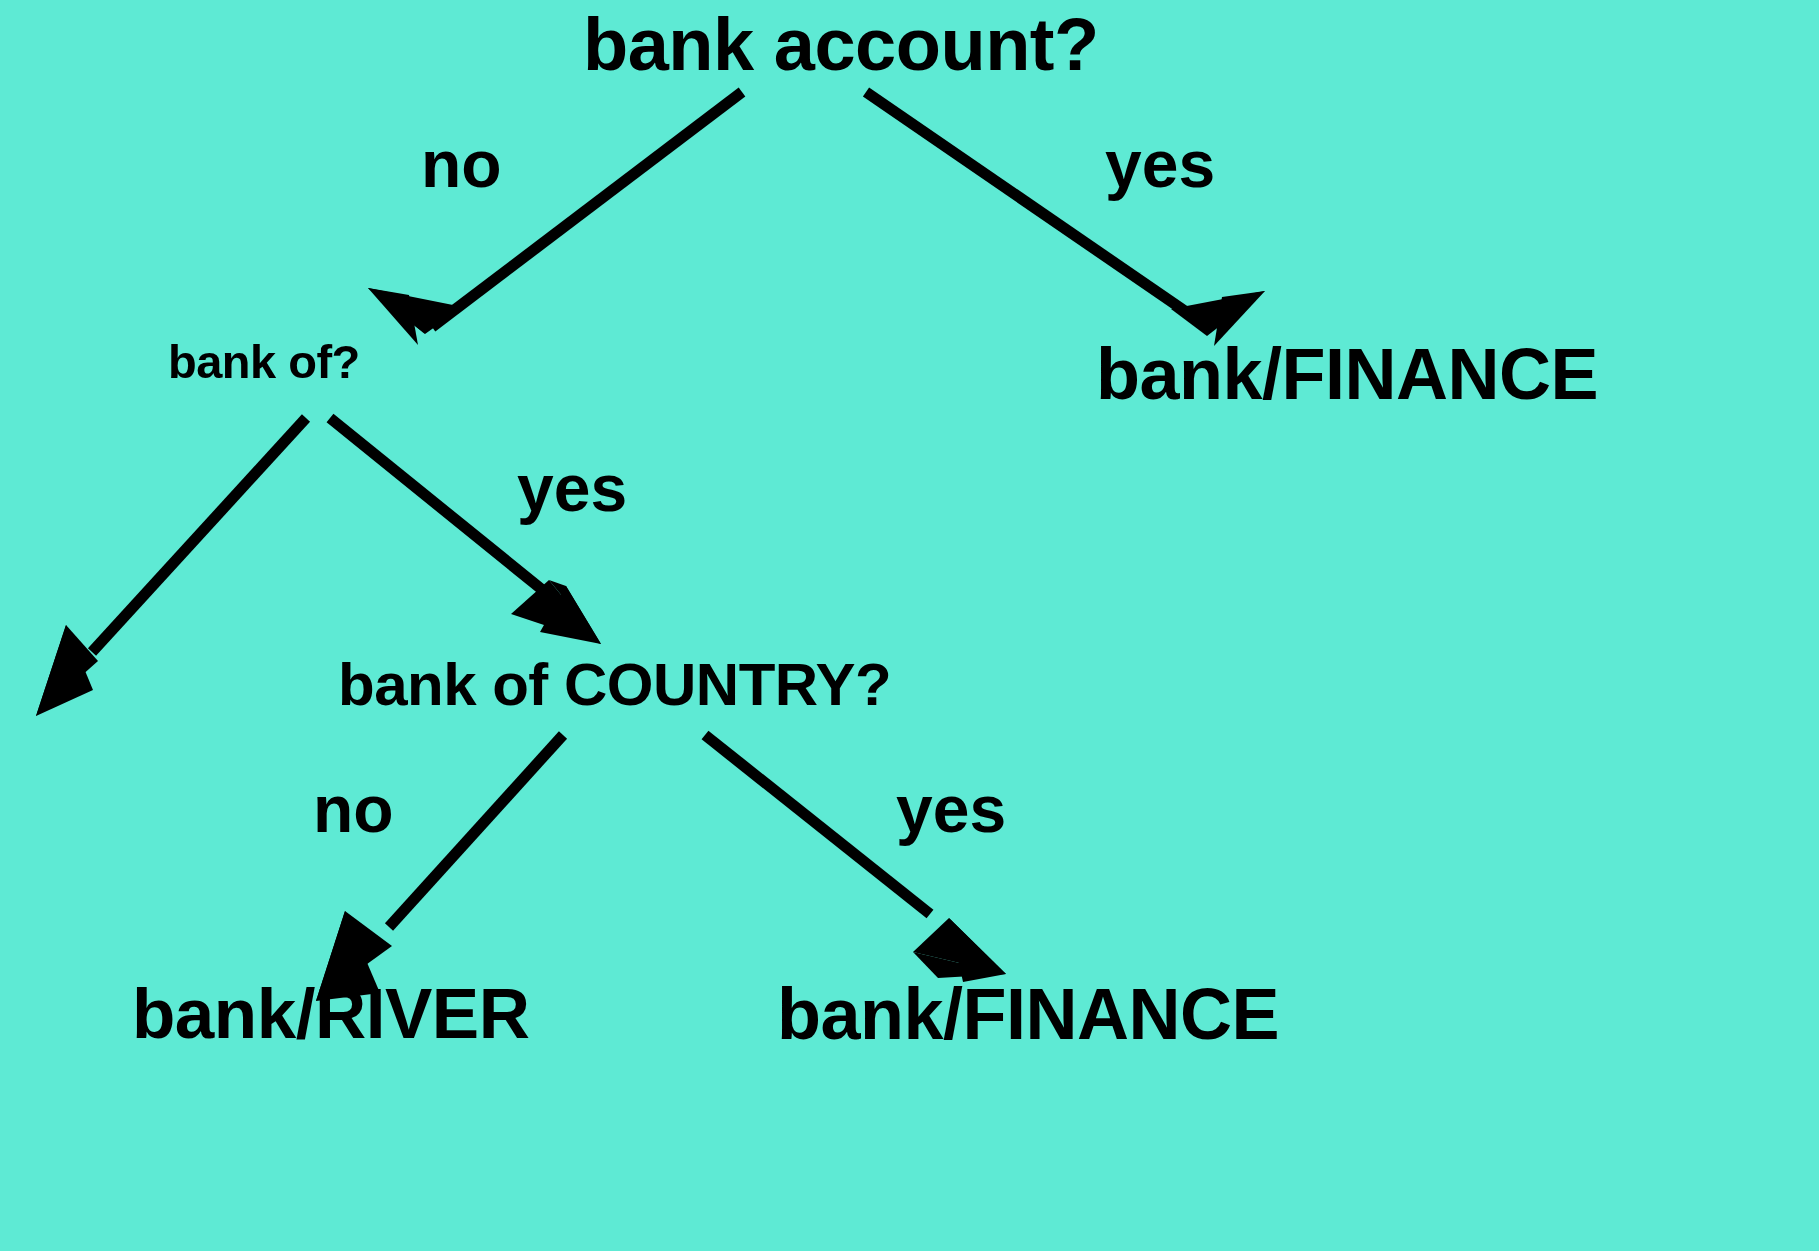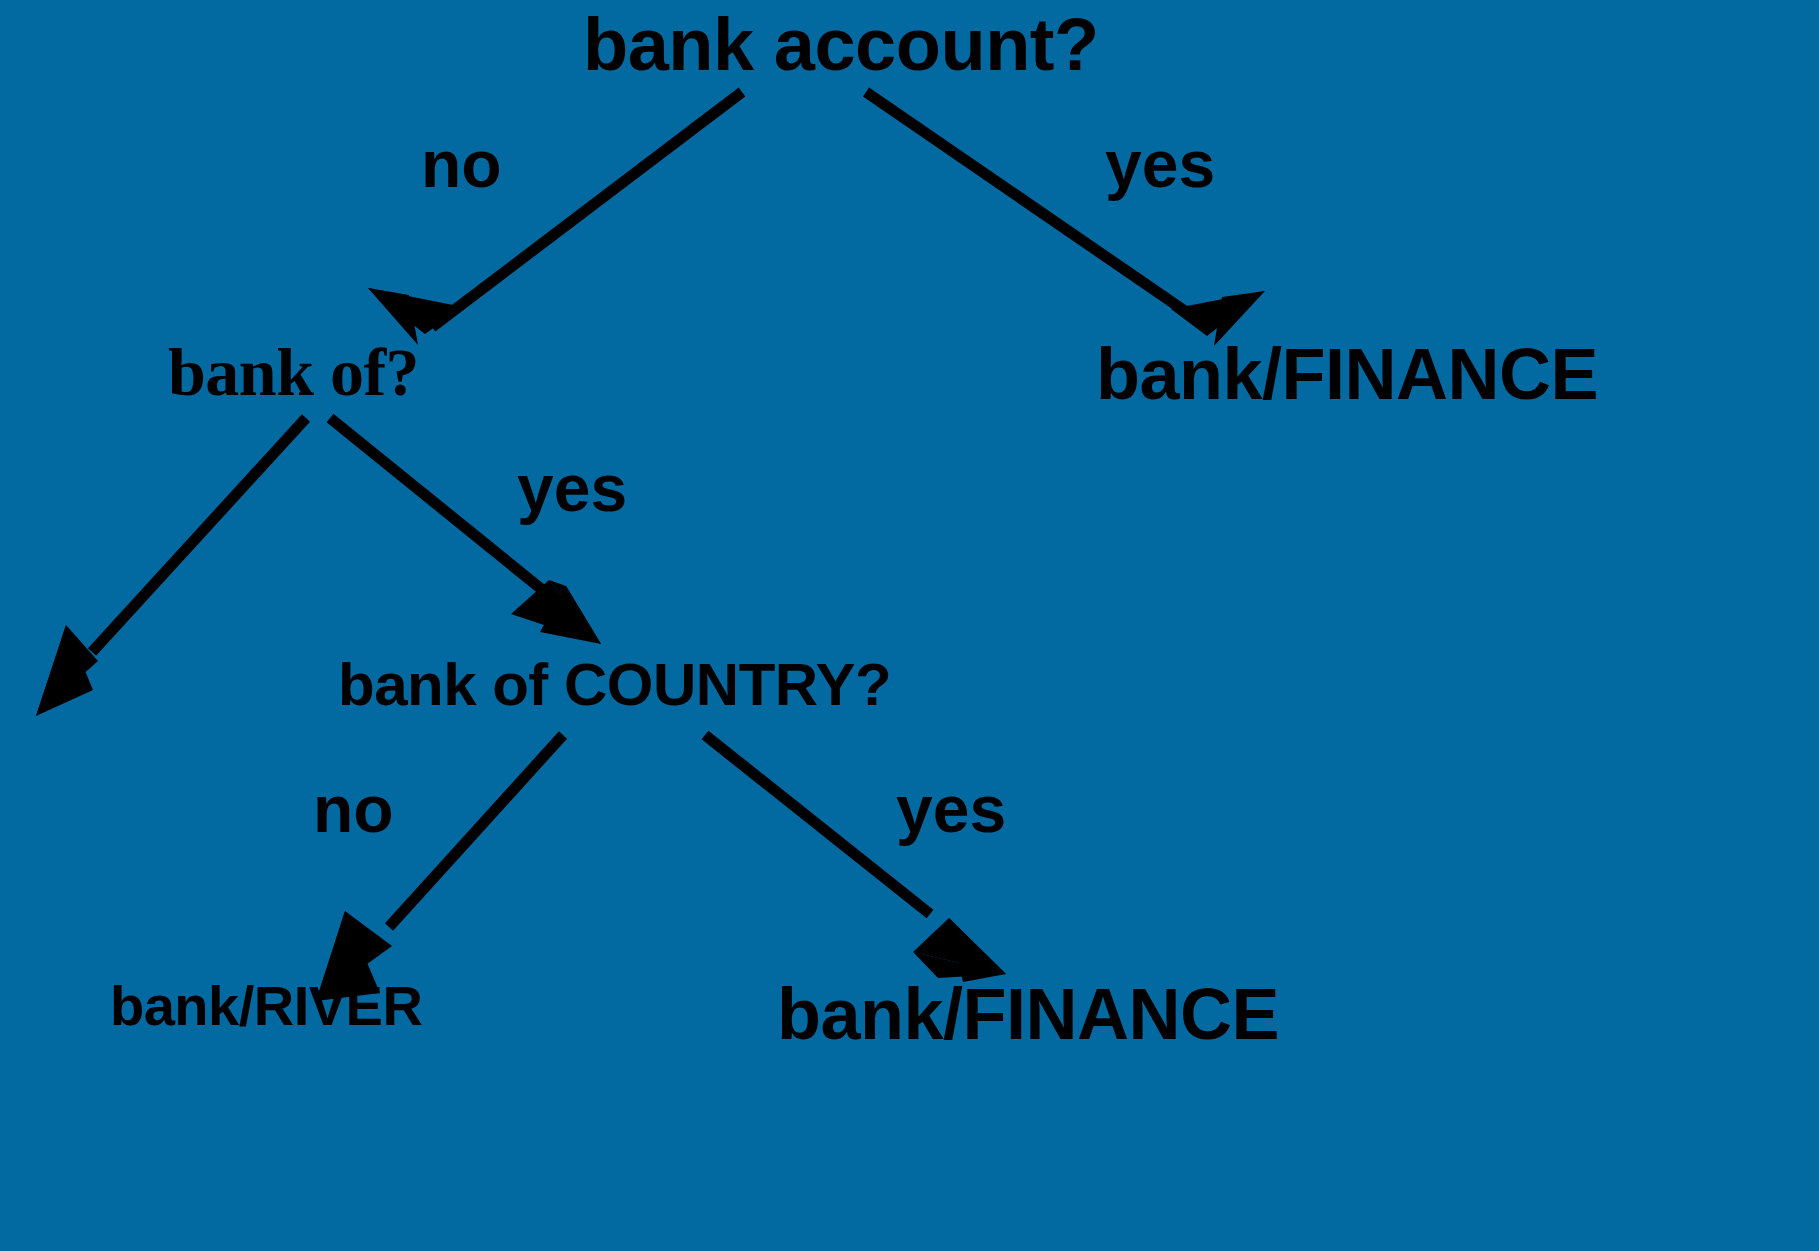--- a/index.html
+++ b/index.html
@@ -8,21 +8,21 @@
     background: #ffffff;
   }
   body {
     font-family: "Liberation Sans", sans-serif;
     color: #000000;
   }
   #diagram-root {
     position: relative;
     width: 1819px;
     height: 1251px;
-    background: #0369a1;
+    background: #5eead4;
     overflow: hidden;
   }
   #edge-layer {
     position: absolute;
     left: 0;
     top: 0;
     width: 1819px;
     height: 1251px;
   }
   .node-label {
@@ -37,24 +37,24 @@
   .edge-label {
     position: absolute;
     font-family: "Liberation Sans", sans-serif;
     font-weight: bold;
     color: #000000;
     white-space: nowrap;
     line-height: 1;
   }
   
   #node-root        { left: 583px;  top: 8px;    font-size: 74px; }
-  #node-bank-of     { left: 168px;  top: 338px;  font-size: 68px; font-family: Liberation Serif, serif; }
+  #node-bank-of     { left: 168px;  top: 338px;  font-size: 47px; }
   #node-fin-right   { left: 1096px; top: 338px;  font-size: 72px; }
   #node-bank-country{ left: 338px;  top: 655px;  font-size: 60px; }
-  #node-river       { left: 110px;  top: 978px;  font-size: 56px; }
+  #node-river       { left: 132px;  top: 978px;  font-size: 71px; }
   #node-fin-bottom  { left: 777px;  top: 978px;  font-size: 72px; }
   
   #label-root-no       { left: 421px;  top: 131px; font-size: 66px; }
   #label-root-yes      { left: 1105px; top: 131px; font-size: 66px; }
   #label-bankof-yes    { left: 517px;  top: 455px; font-size: 66px; }
   #label-country-no    { left: 313px;  top: 776px; font-size: 66px; }
   #label-country-yes   { left: 896px;  top: 776px; font-size: 66px; }
 </style>
 </head>
 <body>

